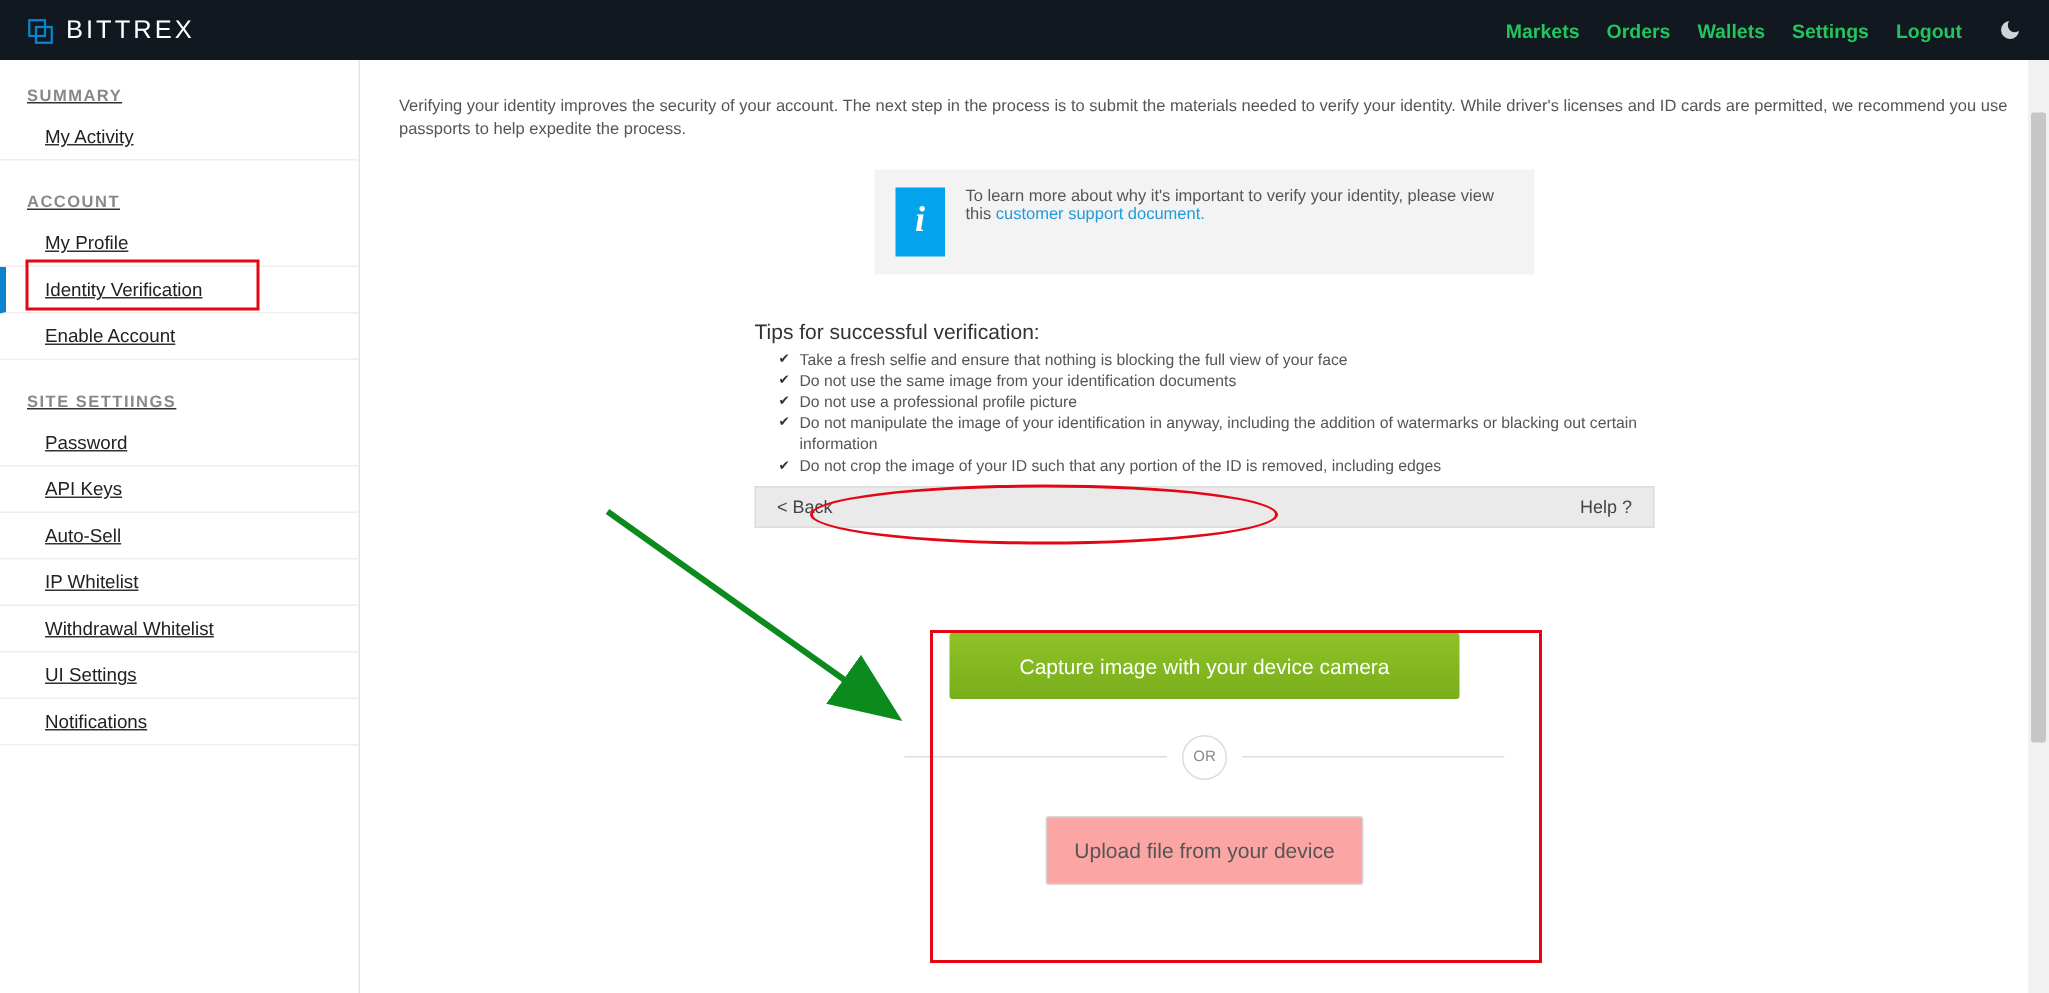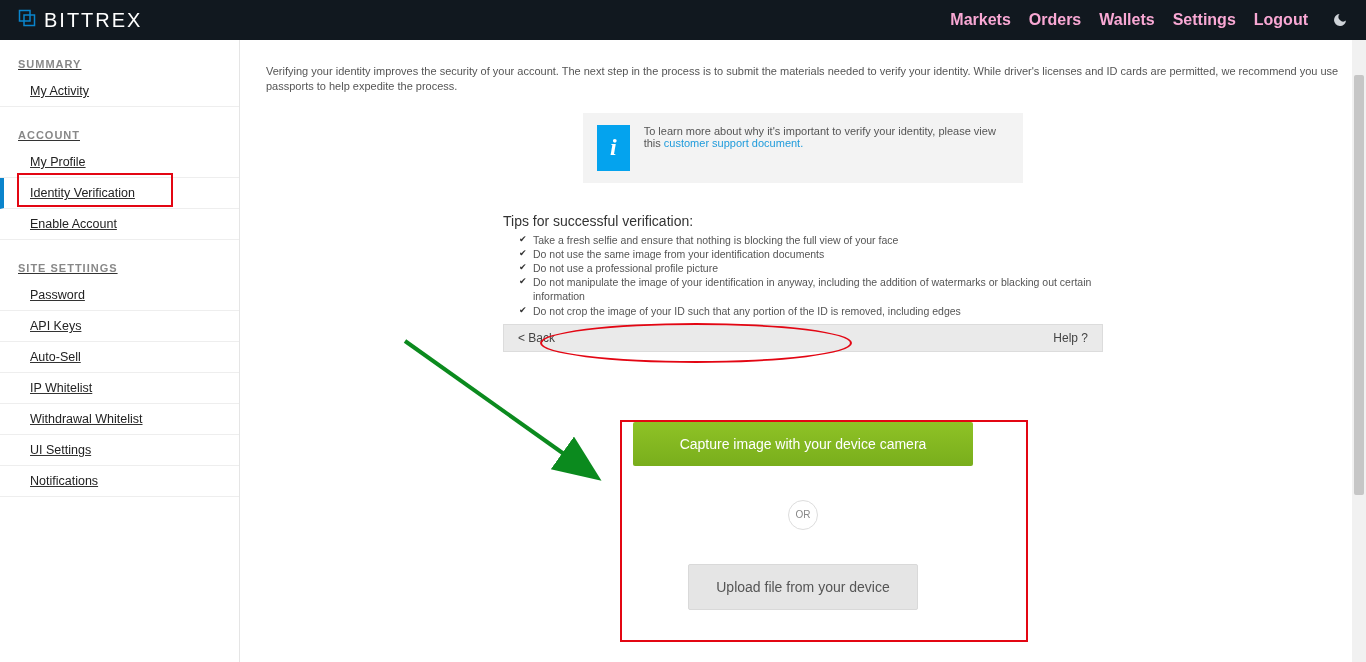--- a/index.html
+++ b/index.html
@@ -1,22 +1,22 @@
 <!DOCTYPE html>
 <html><head>
 <meta charset="utf-8">
 <style>
   * { box-sizing: border-box; margin: 0; padding: 0; }
   html, body { width: 1366px; height: 662px; font-family: "Segoe UI", Arial, Helvetica, sans-serif; background: #fff; color: #333; overflow: hidden; }
   
   .topbar { width: 100%; height: 40px; background: #11181f; display: flex; align-items: center; justify-content: space-between; padding: 0 18px 0 18px; }
-  .brand { display: flex; align-items: flex-start; gap: 8px; color: #fff; font-size: 20px; letter-spacing: 2px; font-weight: 500; }
+  .brand { display: flex; align-items: flex-end; gap: 8px; color: #fff; font-size: 17px; letter-spacing: 2px; font-weight: 500; }
   .brand .logo { width: 18px; height: 18px; }
   .nav { display: flex; align-items: center; gap: 18px; }
-  .nav a { color: #f9a8d4; text-decoration: none; font-size: 16px; font-weight: 600; }
+  .nav a { color: #22c55e; text-decoration: none; font-size: 13px; font-weight: 600; }
   .moon { width: 16px; height: 16px; margin-left: 6px; }
 
   
   .shell { display: flex; height: 622px; }
   .sidebar { width: 240px; border-right: 1px solid #e5e5e5; padding: 18px 0 0 0; text-decoration: underline; }
   .group-title { font-size: 11px; letter-spacing: 1px; color: #888; padding: 0 0 6px 18px; font-weight: 600; }
   .menu { list-style: none; margin-bottom: 22px; }
   .menu li { font-size: 12.5px; padding: 8px 0 8px 30px; cursor: pointer; border-bottom: 1px solid #eee; color: #222; }
   .menu li.active { border-left: 4px solid #0a84cc; padding-left: 26px; }
 
@@ -36,24 +36,24 @@
 
   .bar { margin: 6px auto 0 auto; width: 600px; background: #eaeaea; border: 1px solid #dcdcdc; display: flex; justify-content: space-between; padding: 6px 14px; font-size: 12px; color: #444; }
   .bar span { cursor: pointer; }
 
   .choose { margin: 30px auto 0 auto; text-align: center; font-size: 19px; color: #4a4a4a; }
   .circle-anno { position: absolute; border: 2px solid #e30613; border-radius: 50%; pointer-events: none; }
   .rect-anno { position: absolute; border: 2px solid #e30613; pointer-events: none; }
 
   .panel { margin: 70px auto 0 auto; width: 400px; }
   .btn-green { display: block; width: 340px; margin: 0 auto; background: #7fb51e; background: linear-gradient(#8fc226, #79ae1c); color: #fff; border: none; padding: 14px 0; font-size: 14px; cursor: pointer; border-radius: 2px; }
-  .or-row { display: flex; align-items: center; margin: 24px 0; gap: 10px; flex-direction: column; }
+  .or-row { display: flex; align-items: center; margin: 24px 0; gap: 10px; }
   .or-row .line { flex: 1; height: 1px; background: #ddd; }
   .or-badge { width: 30px; height: 30px; border: 1px solid #ddd; border-radius: 50%; display: flex; align-items: center; justify-content: center; font-size: 10px; color: #888; background: #fff; }
-  .btn-grey { display: block; width: 230px; margin: 0 auto; background: #e5e5e5; color: #555; border: 1px solid #d9d9d9; padding: 14px 0; font-size: 14px; cursor: pointer; border-radius: 2px; }
+  .btn-grey { display: block; width: 212px; margin: 0 auto; background: #fca5a5; color: #555; border: 1px solid #d9d9d9; padding: 14px 0; font-size: 14px; cursor: pointer; border-radius: 2px; }
 
   
   .arrow-anno { position: absolute; pointer-events: none; }
 
   
   .fake-scroll { position: absolute; right: 0; top: 0; width: 14px; height: 100%; background: #f1f1f1; }
   .fake-scroll .thumb { position: absolute; left: 2px; top: 35px; width: 10px; height: 420px; background: #c6c6c6; border-radius: 2px; }
 </style>
 </head>
 <body>

